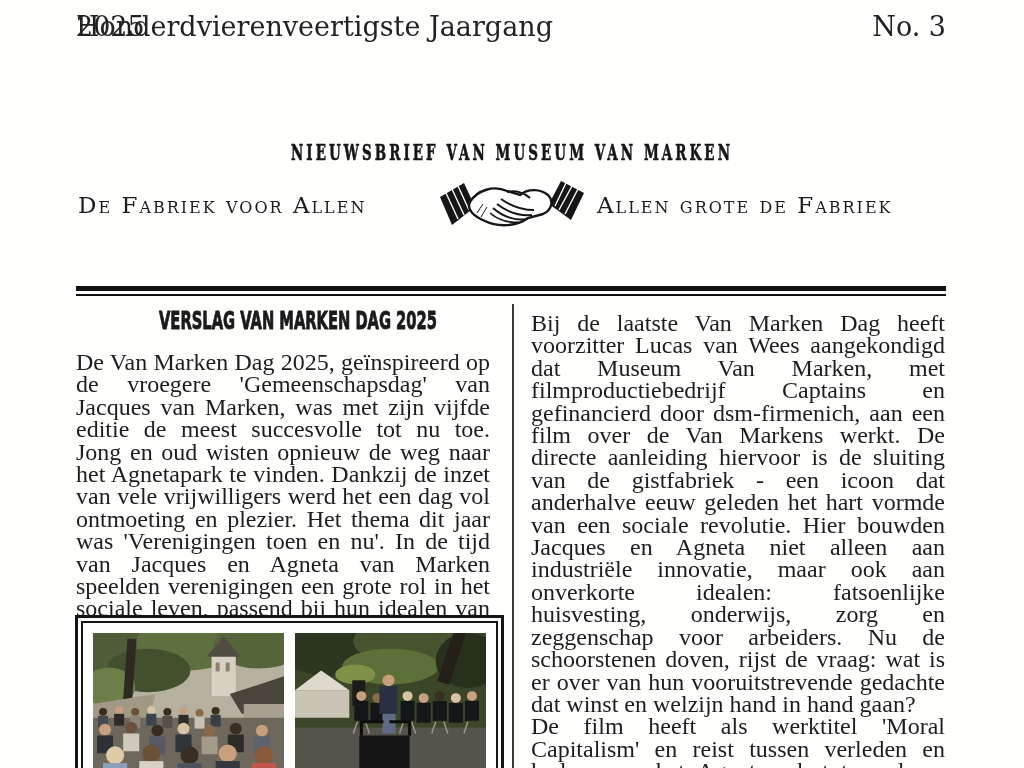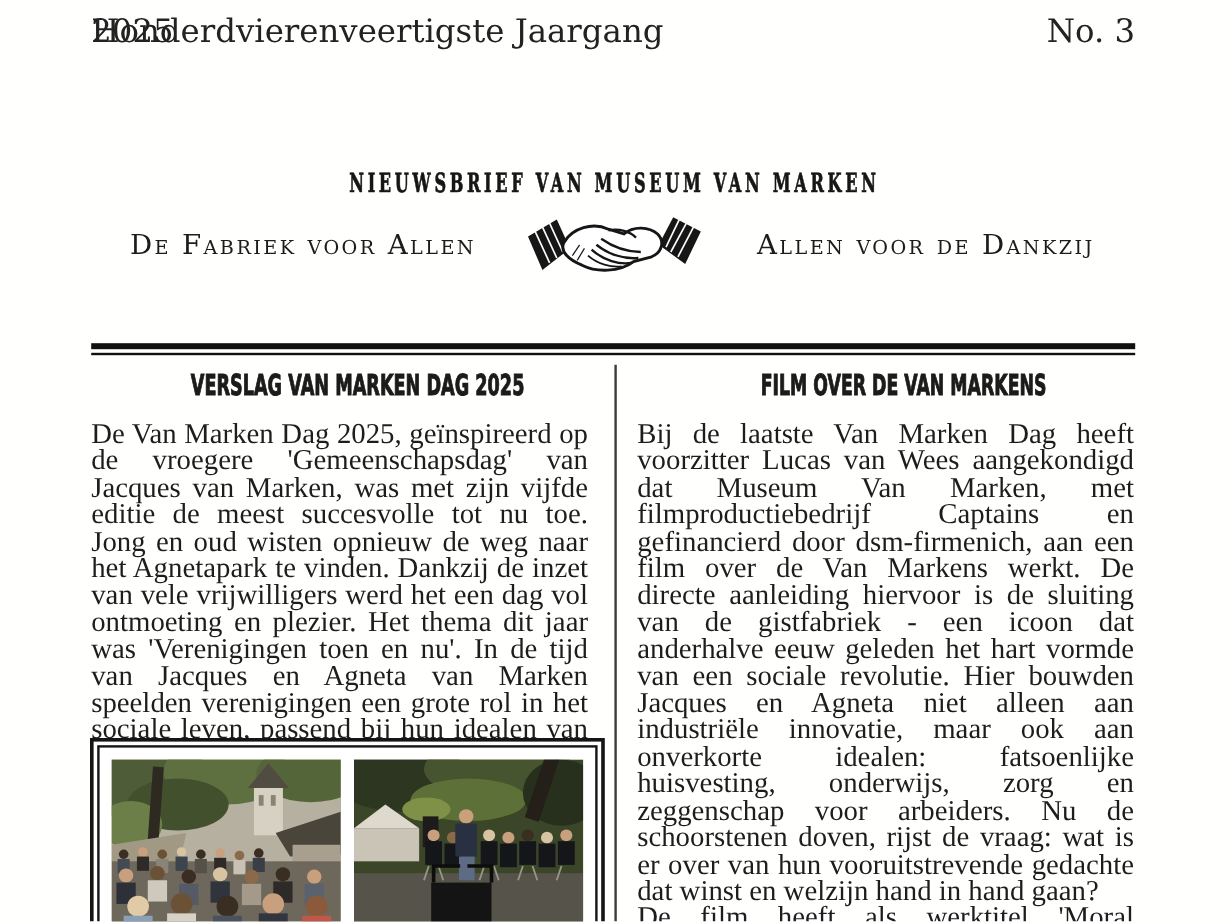--- a/index.html
+++ b/index.html
@@ -24,21 +24,21 @@
   .subtitle-text{
     font-family:"DejaVu Serif",serif;font-weight:bold;
     fill:#161616;stroke:#161616;stroke-width:0.6;letter-spacing:5px;
   }
   .motto-row{
     position:absolute;top:176px;left:78px;width:868px;height:58px;
     display:grid;grid-template-columns:1fr 170px 1fr;align-items:center;
   }
   .motto{
     font-family:"DejaVu Serif",serif;font-variant:small-caps;
-    font-size:23px;letter-spacing:2px;color:#1c1c1c;text-align:center;white-space:nowrap;
+    font-size:23px;letter-spacing:2px;color:#1c1c1c;text-align:left;white-space:nowrap;
   }
   .handshake{display:flex;justify-content:center;align-items:center;}
   .date-wrap{position:absolute;top:242px;left:78px;width:868px;height:34px;}
   .date-text{font-family:"DejaVu Serif",serif;fill:#1a1a1a;stroke:#1a1a1a;stroke-width:0.4;}
   .double-rule{
     position:absolute;top:286px;left:76px;width:870px;height:3px;
     border-top:5px solid #111;border-bottom:2px solid #111;background:#fff;
   }
   
   .columns{position:absolute;top:300px;left:76px;width:870px;height:468px;}
@@ -103,21 +103,21 @@
         <path d="M33,25 C40,13 57,8 70,14 L83,18 C91,11 104,12 111,18 C117,24 115,33 106,37 L91,41 C79,50 60,50 48,44 C38,40 29,33 33,25 Z" fill="#ffffff" stroke="#161616" stroke-width="2.4"></path>
         <path d="M70,15 C79,13 88,16 93,21" fill="none" stroke="#161616" stroke-width="2"></path>
         <path d="M64,22 C74,29 86,33 97,33" fill="none" stroke="#161616" stroke-width="2"></path>
         <path d="M60,27 C70,35 83,39 95,38" fill="none" stroke="#161616" stroke-width="2"></path>
         <path d="M56,31 C66,40 79,44 90,42" fill="none" stroke="#161616" stroke-width="2"></path>
         <path d="M53,36 C61,43 72,46 81,45" fill="none" stroke="#161616" stroke-width="1.6"></path>
         <line x1="44" y1="40" x2="50" y2="30" stroke="#161616" stroke-width="1"></line>
         <line x1="40" y1="36" x2="46" y2="27" stroke="#161616" stroke-width="1"></line>
       </svg>
     </span>
-    <span class="motto">Allen voor de Dankzij</span>
+    <span class="motto">Allen grote de Fabriek</span>
   </div>
 
 
   <div class="double-rule"></div>
 
   <main class="columns">
     <div class="col-divider"></div>
 
     <section class="col left">
       <h2 class="col-heading">
@@ -234,23 +234,18 @@
               <rect x="64" y="104" width="50" height="36" fill="#141414"></rect>
               <path d="M66,104 v-14 h22 M114,104 v-14 h-20" fill="none" stroke="#0d0d0d" stroke-width="3"></path>
             </svg>
           </div>
 
         </div>
       </figure>
     </section>
 
     <section class="col right">
-      <h2 class="col-heading">
-        <svg width="414" height="28" viewBox="0 0 414 28">
-          <text class="heading-text" x="207" y="21" text-anchor="middle" font-size="24" textLength="238" lengthAdjust="spacingAndGlyphs">FILM OVER DE VAN MARKENS</text>
-        </svg>
-      </h2>
       <p class="body">Bij de laatste Van Marken Dag heeft voorzitter Lucas van Wees aangekondigd dat Museum Van Marken, met filmproductiebedrijf Captains en gefinancierd door dsm-firmenich, aan een film over de Van Markens werkt. De directe aanleiding hiervoor is de sluiting van de gistfabriek - een icoon dat anderhalve eeuw geleden het hart vormde van een sociale revolutie. Hier bouwden Jacques en Agneta niet alleen aan industriële innovatie, maar ook aan onverkorte idealen: fatsoenlijke huisvesting, onderwijs, zorg en zeggenschap voor arbeiders. Nu de schoorstenen doven, rijst de vraag: wat is er over van hun vooruitstrevende gedachte dat winst en welzijn hand in hand gaan?</p>
       <p class="body">De film heeft als werktitel 'Moral Capitalism' en reist tussen verleden en heden, van het Agnetapark tot moderne bedrijven en zoekt naar de nieuwe betekenis van sociaal ondernemerschap in een tijd van ongelijkheid, klimaatverandering en technologische ontwrichting. Want misschien begon de verzorgingsstaat in Delft - maar eindigt hij daar ook als wij hun lessen</p>
     </section>
   </main>
 
 </div>
 
 </body></html>

